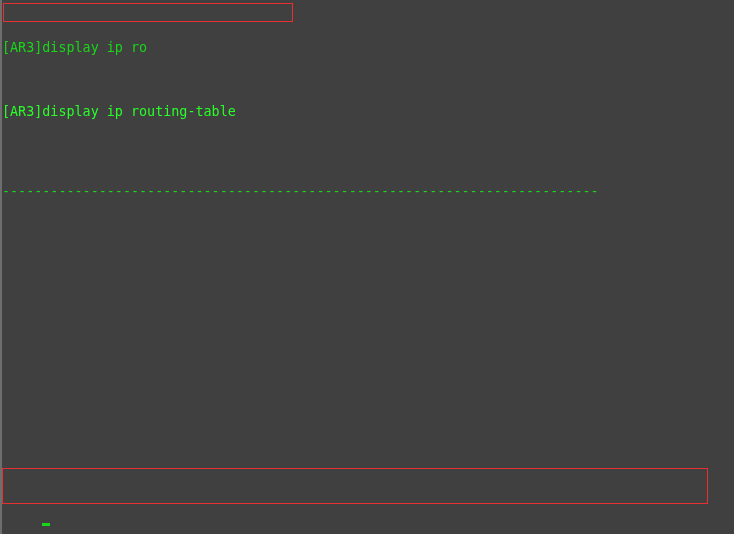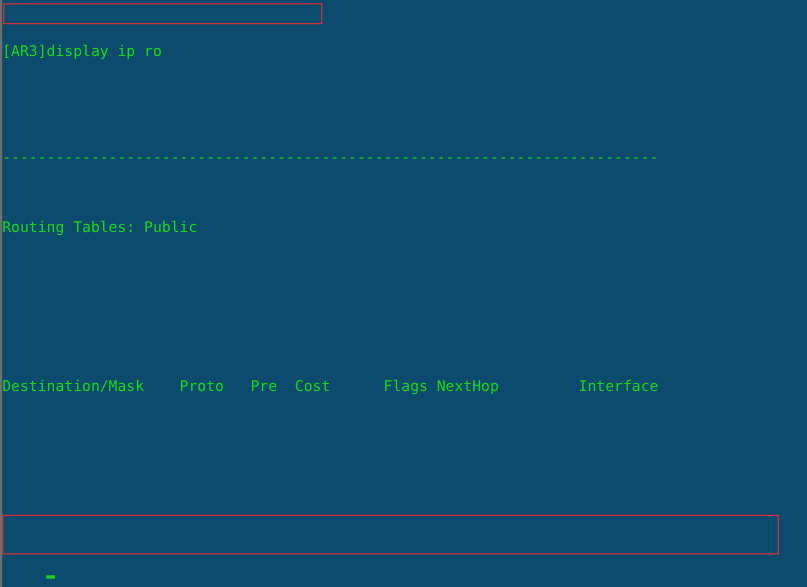--- a/index.html
+++ b/index.html
@@ -13,21 +13,21 @@
     overflow: hidden;
     position: relative;
     font-family: "DejaVu Sans Mono", "Liberation Mono", monospace;
   }
   #terminal {
     position: absolute;
     left: 0;
     top: 0;
     width: 734px;
     height: 534px;
-    background: #0c4a6e;
+    background: #404040;
     overflow: hidden;
   }
   
   #left-rail {
     position: absolute;
     left: 0;
     top: 0;
     width: 2px;
     height: 534px;
     background: #6e6e6e;
@@ -91,30 +91,29 @@
 <body>
 
 <div id="terminal">
 
   <div id="left-rail"></div>
 
   <div id="screen">
 
     <span class="line">[AR3]display ip ro</span>
 
+    <span class="line bright">[AR3]display ip routing-table</span>
 
 
     <span class="line">--------------------------------------------------------------------------</span>
 
-    <span class="line">Routing Tables: Public</span>
 
 
     <span class="line"></span>
 
-    <span class="line">Destination/Mask    Proto   Pre  Cost      Flags NextHop         Interface</span>
 
     
 
     
     
     
 
     
     
 

